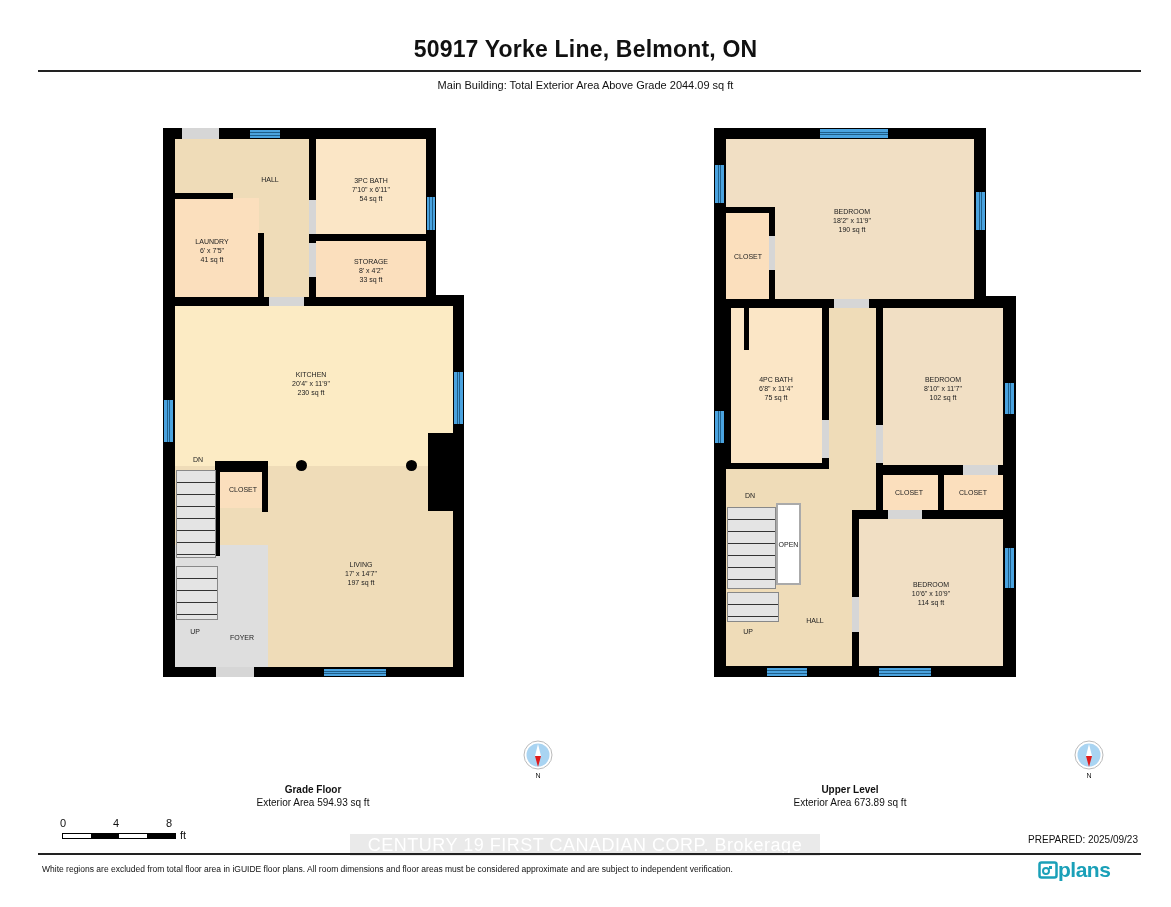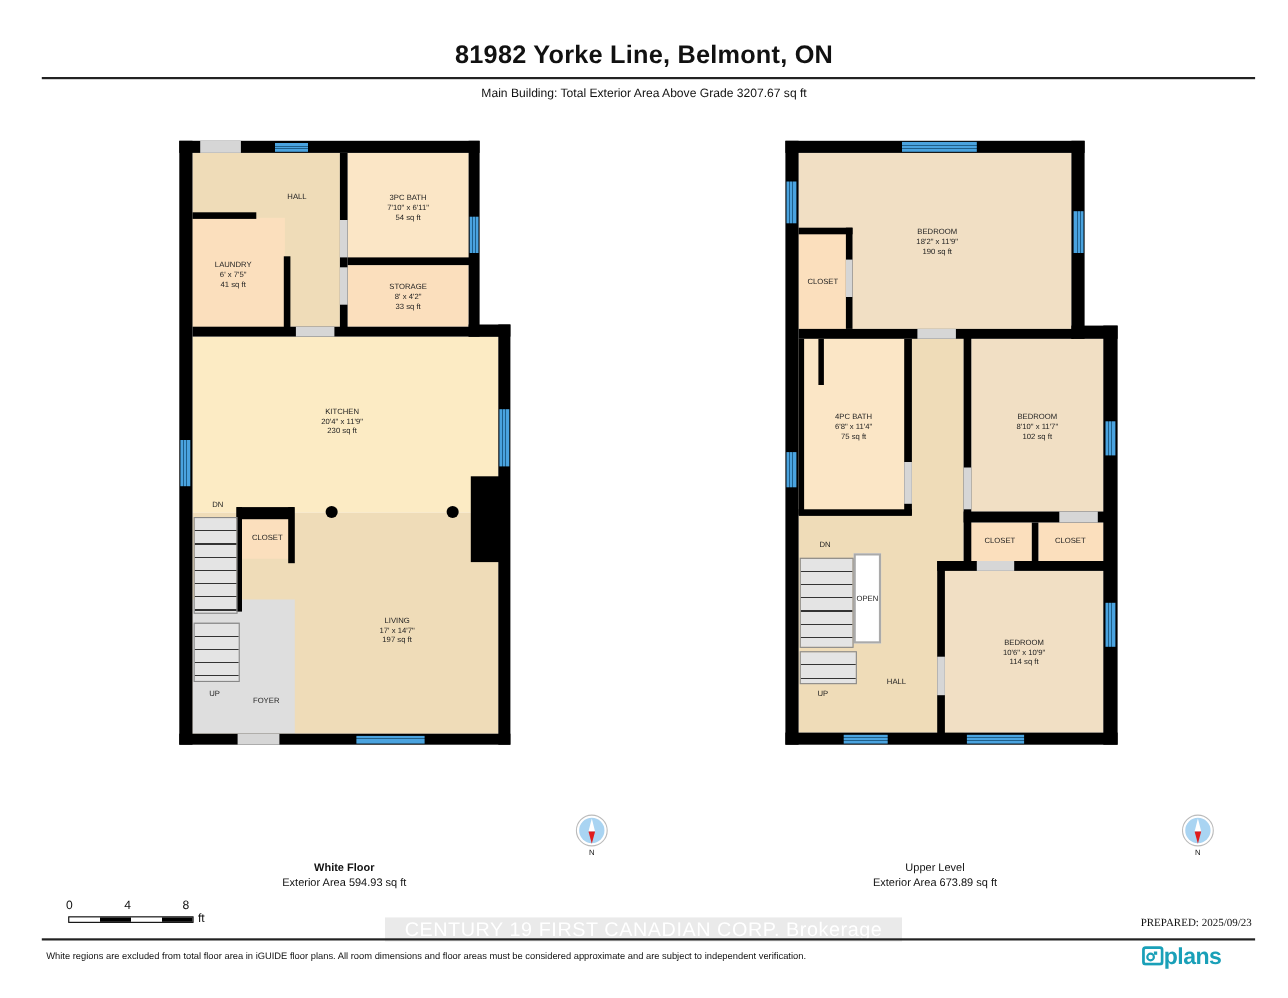--- a/index.html
+++ b/index.html
@@ -13,30 +13,30 @@
   .label { position:absolute; text-align:center; font-size:7px; line-height:9px; color:#222; text-transform:none; }
   .win { position:absolute; background:#4aa3df; }
   .win.h { background: linear-gradient(#4aa3df 0 30%, #1f5f8a 30% 40%, #4aa3df 40% 60%, #1f5f8a 60% 70%, #4aa3df 70%); }
   .win.v { background: linear-gradient(90deg, #4aa3df 0 30%, #1f5f8a 30% 40%, #4aa3df 40% 60%, #1f5f8a 60% 70%, #4aa3df 70%); }
   .door { position:absolute; background:#d6d6d6; }
   .stairs { position:absolute; background: repeating-linear-gradient(#e4e4e4 0 11px, #333 11px 12px); border:1px solid #888; }
   .column { position:absolute; width:11px; height:11px; border-radius:50%; background:#000; }
   .floor-caption { position:absolute; text-align:center; font-size:10px; line-height:13px; }
   .compass { position:absolute; width:30px; height:42px; }
   .watermark { position:absolute; left:350px; top:834px; width:470px; height:22px; background:#e9e9e9; color:#fff; font-size:18px; line-height:22px; text-align:center; letter-spacing:0.5px; opacity:0.95; }
-  .prepared { position:absolute; right:33px; top:834px; font-size:10px;font-family:Liberation Serif, serif; }
+  .prepared { position:absolute; right:33px; top:834px; font-size:10px; }
   .disclaimer { position:absolute; left:42px; top:864px; font-size:8.5px; }
   .logo { position:absolute; left:1038px; top:858px; font-size:21px; color:#1aa0b8; font-weight:bold; letter-spacing:-0.5px; }
 </style>
 </head>
 <body>
 
-<div class="abs title">81982 Yorke Line, Belmont, ON</div>
+<div class="abs title">50917 Yorke Line, Belmont, ON</div>
 <div class="abs rule" style="top:70px;"></div>
-<div class="abs subtitle">Main Building: Total Exterior Area Above Grade 3207.67 sq ft</div>
+<div class="abs subtitle">Main Building: Total Exterior Area Above Grade 2044.09 sq ft</div>
 
 <div>
 
   <div class="room" style="left:175px;top:139px;width:134px;height:158px;background:#efdcb8;"></div>
   <div class="room" style="left:316px;top:139px;width:110px;height:96px;background:#fbe6c6;"></div>
   <div class="room" style="left:175px;top:198px;width:84px;height:99px;background:#fbdfbd;"></div>
   <div class="room" style="left:316px;top:241px;width:110px;height:56px;background:#fbdfbd;"></div>
   <div class="room" style="left:175px;top:306px;width:278px;height:160px;background:#fcebc4;"></div>
   <div class="room" style="left:175px;top:466px;width:278px;height:201px;background:#efdcb8;"></div>
   <div class="room" style="left:175px;top:545px;width:93px;height:122px;background:#dedede;"></div>
@@ -204,25 +204,25 @@
   <svg width="30" height="42" viewBox="0 0 30 42">
     <circle cx="15" cy="15" r="14" fill="#fff" stroke="#bbb" stroke-width="1"></circle>
     <circle cx="15" cy="15" r="11.5" fill="#a9d4f2"></circle>
     <polygon points="15,4 12,16 18,16" fill="#fff"></polygon>
     <polygon points="12,16 18,16 15,27" fill="#e01b1b"></polygon>
   </svg>
   <div style="position:absolute;left:0;top:32px;width:30px;text-align:center;font-size:7px;">N</div>
 </div>
 
 <div class="floor-caption" style="left:213px;top:783px;width:200px;">
-  <div style="font-weight:bold;">White Floor</div>
+  <div style="font-weight:bold;">Grade Floor</div>
   <div>Exterior Area 594.93 sq ft</div>
 </div>
 <div class="floor-caption" style="left:750px;top:783px;width:200px;">
-  <div style="font-weight:normal;">Upper Level</div>
+  <div style="font-weight:bold;">Upper Level</div>
   <div>Exterior Area 673.89 sq ft</div>
 </div>
 
 <div>
   <div class="abs" style="left:60px;top:817px;font-size:11px;">0</div>
   <div class="abs" style="left:113px;top:817px;font-size:11px;">4</div>
   <div class="abs" style="left:166px;top:817px;font-size:11px;">8</div>
   <div class="abs" style="left:62px;top:833px;width:114px;height:6px;border:1px solid #000;box-sizing:border-box;background:linear-gradient(90deg,#fff 0 25%,#000 25% 50%,#fff 50% 75%,#000 75%);"></div>
   <div class="abs" style="left:180px;top:829px;font-size:11px;">ft</div>
 </div>

